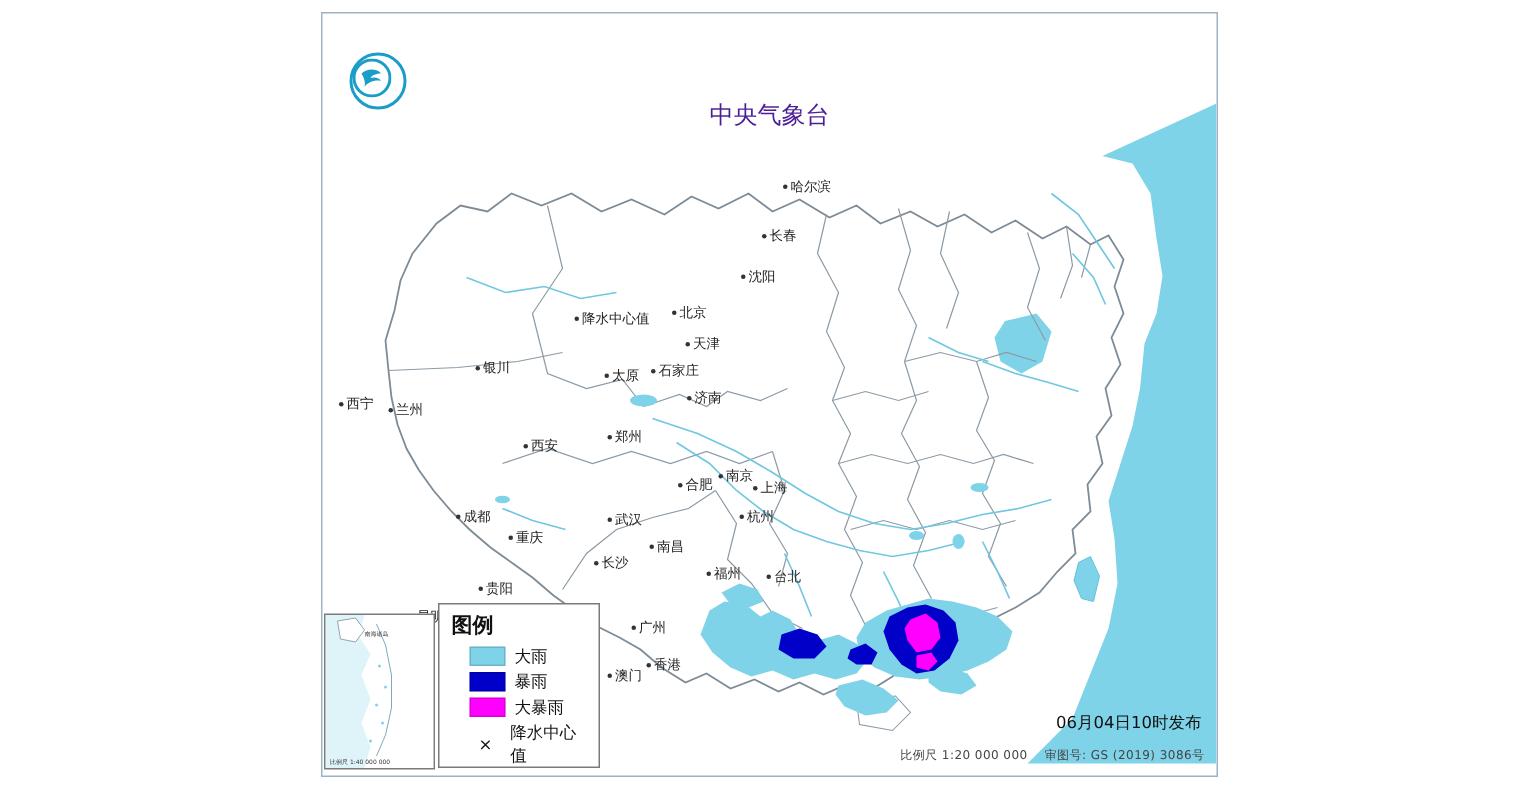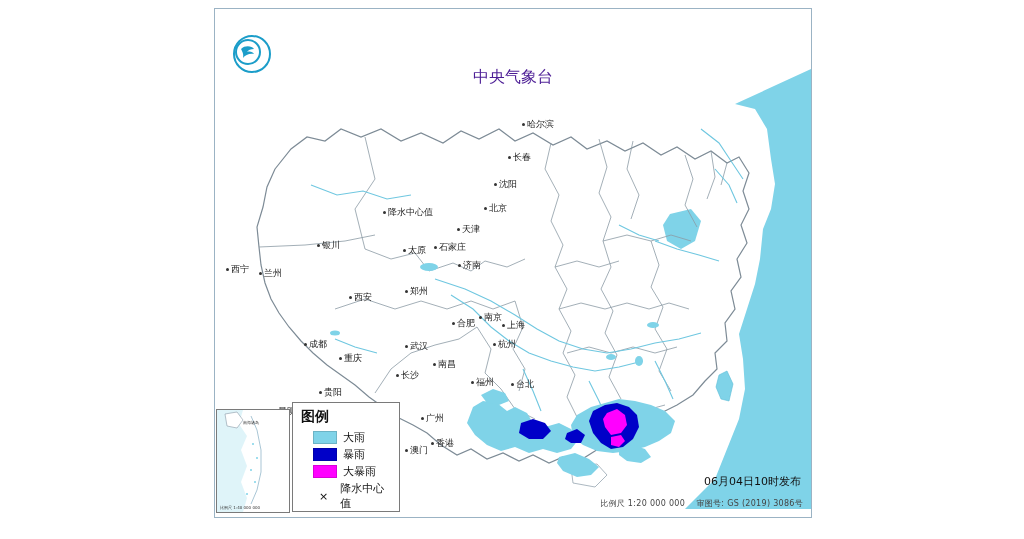--- a/index.html
+++ b/index.html
@@ -145,21 +145,21 @@
 
     <div class="titlewrap">
       <div class="org">中央气象台</div>
     </div>
 
     <div id="cities">
         <div class="city" style="left: 307px; top: 109px;"><span class="dot"></span><span>哈尔滨</span></div>
         <div class="city" style="left: 293px; top: 142px;"><span class="dot"></span><span>长春</span></div>
         <div class="city" style="left: 279px; top: 169px;"><span class="dot"></span><span>沈阳</span></div>
         <div class="city" style="left: 168px; top: 197px;"><span class="dot"></span><span>降水中心值</span></div>
-        <div class="city" style="left: 233px; top: 193px; margin-left: 36px;"><span class="dot"></span><span>北京</span></div>
+        <div class="city" style="left: 233px; top: 193px;"><span class="dot"></span><span>北京</span></div>
         <div class="city" style="left: 242px; top: 214px;"><span class="dot"></span><span>天津</span></div>
         <div class="city" style="left: 102px; top: 230px;"><span class="dot"></span><span>银川</span></div>
         <div class="city" style="left: 188px; top: 235px;"><span class="dot"></span><span>太原</span></div>
         <div class="city" style="left: 219px; top: 232px;"><span class="dot"></span><span>石家庄</span></div>
         <div class="city" style="left: 243px; top: 250px;"><span class="dot"></span><span>济南</span></div>
         <div class="city" style="left: 11px; top: 254px;"><span class="dot"></span><span>西宁</span></div>
         <div class="city" style="left: 44px; top: 258px;"><span class="dot"></span><span>兰州</span></div>
         <div class="city" style="left: 134px; top: 282px;"><span class="dot"></span><span>西安</span></div>
         <div class="city" style="left: 190px; top: 276px;"><span class="dot"></span><span>郑州</span></div>
         <div class="city" style="left: 237px; top: 308px;"><span class="dot"></span><span>合肥</span></div>

